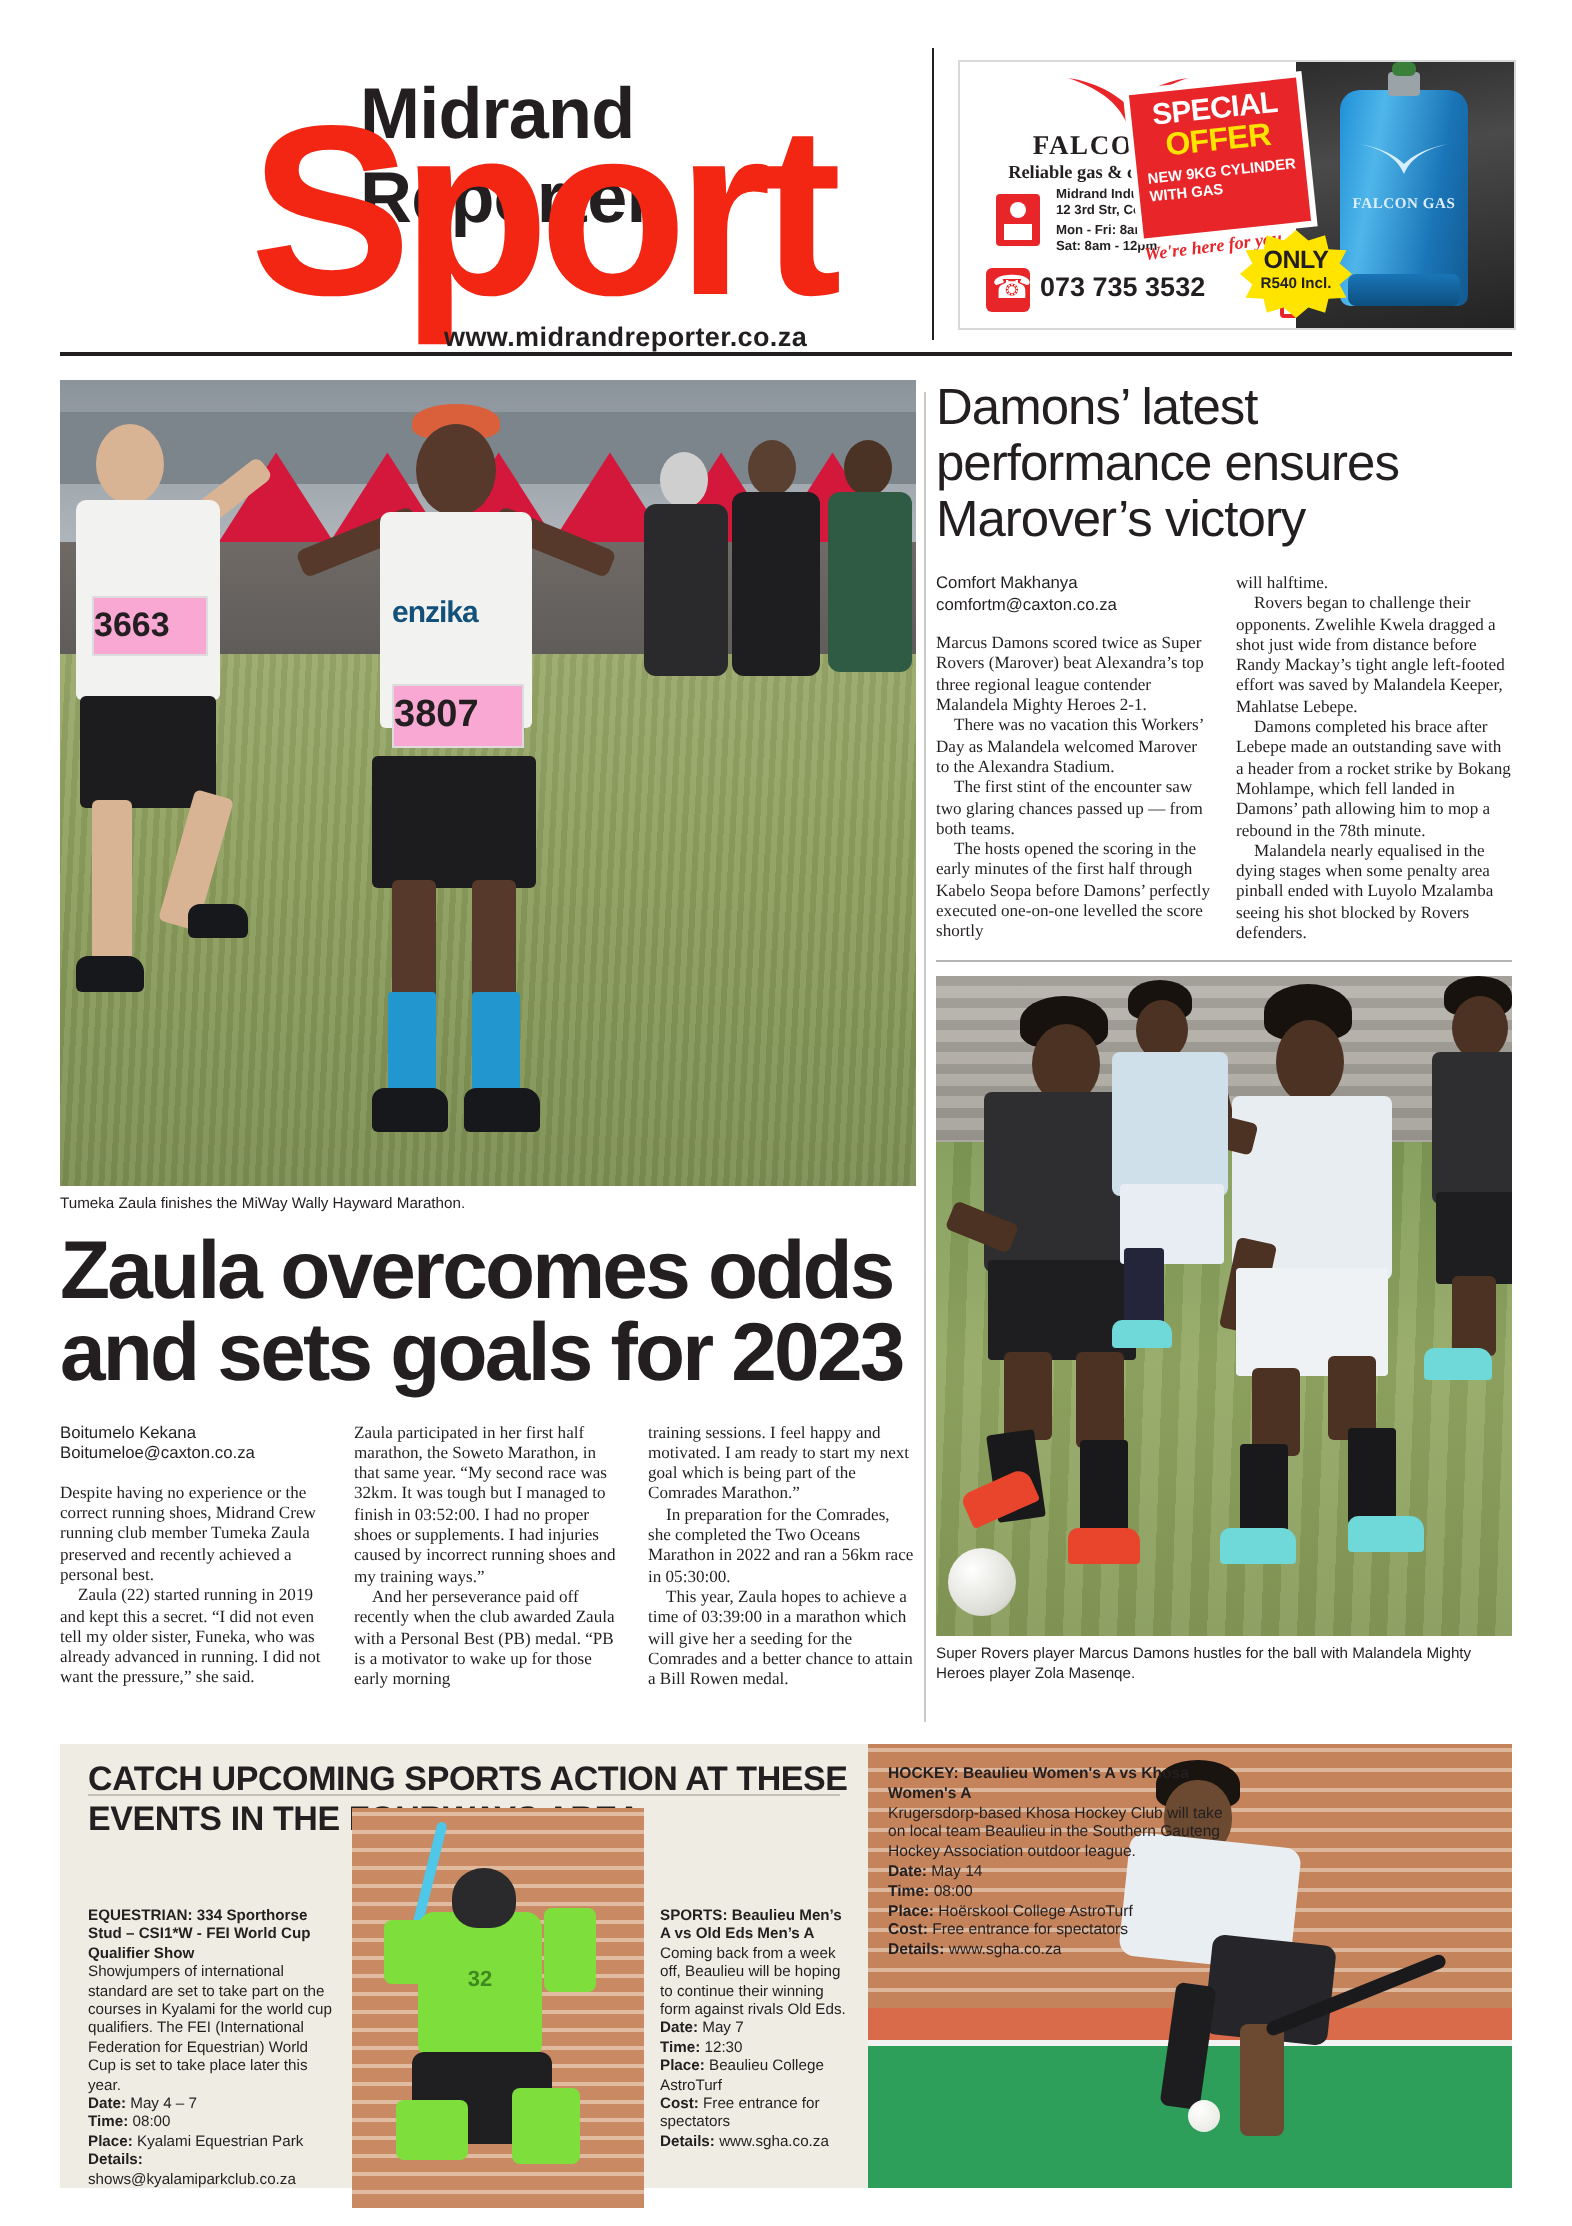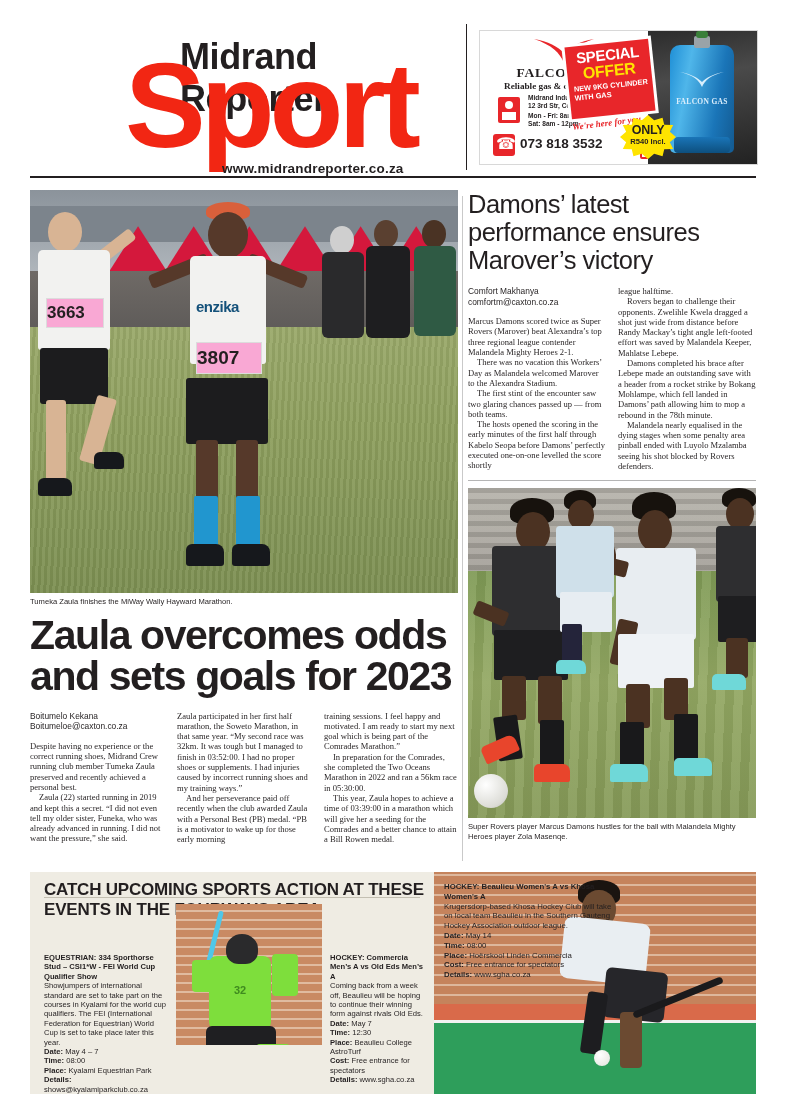--- a/index.html
+++ b/index.html
@@ -154,21 +154,21 @@
   
   .events{position:absolute;left:30px;top:872px;width:726px;height:222px;background:#efece3;}
   .ev-left{position:absolute;left:0;top:0;width:404px;height:222px;}
   .ev-title{position:absolute;left:14px;top:8px;
     font-family:"Liberation Sans",sans-serif;font-weight:bold;font-size:17px;color:#231f20;letter-spacing:-0.2px;}
   .ev-rule{position:absolute;left:14px;top:25px;width:376px;height:1px;background:#c3bfb2;}
   .ev-col{position:absolute;font-family:"Liberation Sans",sans-serif;font-size:7.6px;
     line-height:9.4px;color:#231f20;margin-top:48px;}
   .ev-col b{font-weight:bold;}
   .ev-h{font-weight:bold;}
-  .ph-gk{position:absolute;left:146px;top:32px;width:146px;height:141px;overflow:hidden;background:#d8a37e;}
+  .ph-gk{position:absolute;left:146px;top:32px;width:146px;height:200px;overflow:hidden;background:#d8a37e;}
   .gk-brick{position:absolute;inset:0;background:
      repeating-linear-gradient(0deg,#c98a63 0 7px,#e0bba0 7px 9px),
      repeating-linear-gradient(90deg,rgba(0,0,0,.10) 0 12px,rgba(255,255,255,.10) 12px 24px);}
   .gk-body{position:absolute;left:33px;top:52px;width:62px;height:74px;background:#7ede3c;border-radius:8px;}
   .gk-helm{position:absolute;left:50px;top:30px;width:32px;height:30px;background:#2a2a2c;border-radius:50% 50% 40% 40%;}
   .gk-num{position:absolute;left:0;top:28px;width:62px;text-align:center;
     font-family:"Liberation Sans",sans-serif;font-weight:bold;font-size:11px;color:#3f8a1f;}
   .gk-pad{position:absolute;background:#7ede3c;border-radius:4px;}
   .gk-stick{position:absolute;width:5px;height:74px;background:#4fc7e8;border-radius:3px;transform:rotate(14deg);}
   .gk-legs{position:absolute;left:30px;top:122px;width:70px;height:46px;background:#1f1f22;border-radius:6px;}
@@ -217,21 +217,21 @@
         <div class="pin"></div>
         <div class="ad-addr">
           <div>Midrand Industrial Park</div>
           <div>12 3rd Str, Commercia, Midrand</div>
         </div>
         <div class="ad-hours">
           <div>Mon - Fri: 8am - 5pm</div>
           <div>Sat: 8am - 12pm</div>
         </div>
         <div class="phone-ic"></div>
-        <div class="ad-phone">073 818 3532</div>
+        <div class="ad-phone">073 735 3532</div>
         <div class="mail-ic"></div>
         <div class="ad-mail">falcongas.sa@etgworld.com</div>
       </div>
       <div class="ad-right">
         <div class="cyl">
           <div class="cyl-neck"></div>
           <div class="cyl-valve"></div>
           <svg class="cyl-wing" viewBox="0 0 48 16">
             <path d="M24 16 C21 9 15 4 2 1 C13 3 20 7 24 11 C28 7 35 3 46 1 C33 4 27 9 24 16 Z" fill="#d7eefc"></path>
           </svg>
@@ -342,21 +342,21 @@
         <div>Comfort Makhanya</div>
         <div>comfortm@caxton.co.za</div>
       </div>
       <div class="body-txt">
         <p class="first">Marcus Damons scored twice as Super Rovers (Marover) beat Alexandra’s top three regional league contender Malandela Mighty Heroes 2-1.</p>
         <p>There was no vacation this Workers’ Day as Malandela welcomed Marover to the Alexandra Stadium.</p>
         <p>The first stint of the encounter saw two glaring chances passed up — from both teams.</p>
         <p>The hosts opened the scoring in the early minutes of the first half through Kabelo Seopa before Damons’ perfectly executed one-on-one levelled the score shortly</p>
       </div>
       <div class="body-txt">
-        <p class="first">league halftime.</p>
+        <p class="first">will halftime.</p>
         <p>Rovers began to challenge their opponents. Zwelihle Kwela dragged a shot just wide from distance before Randy Mackay’s tight angle left-footed effort was saved by Malandela Keeper, Mahlatse Lebepe.</p>
         <p>Damons completed his brace after Lebepe made an outstanding save with a header from a rocket strike by Bokang Mohlampe, which fell landed in Damons’ path allowing him to mop a rebound in the 78th minute.</p>
         <p>Malandela nearly equalised in the dying stages when some penalty area pinball ended with Luyolo Mzalamba seeing his shot blocked by Rovers defenders.</p>
       </div>
     </div>
 
     <div class="rule-thin"></div>
 
     <div class="photo ph-soccer">
       <div class="s-stand"></div>
@@ -439,21 +439,21 @@
         <div class="gk-body">
           <div class="gk-num">32</div>
         </div>
         <div class="gk-helm"></div>
         <div class="gk-legs"></div>
         <div class="gk-pad" style="left:22px;top:146px;width:36px;height:30px;"></div>
         <div class="gk-pad" style="left:80px;top:140px;width:34px;height:38px;"></div>
       </div>
 
       <div class="ev-col" style="left:300px;top:33px;width:94px;">
-        <div class="ev-h">HOCKEY: Commercia Men’s A vs Old Eds Men’s A</div>
+        <div class="ev-h">SPORTS: Beaulieu Men’s A vs Old Eds Men’s A</div>
         <div>Coming back from a week off, Beaulieu will be hoping to continue their winning form against rivals Old Eds.</div>
         <div><b>Date:</b> <span>May 7</span></div>
         <div><b>Time:</b> <span>12:30</span></div>
         <div><b>Place:</b> <span>Beaulieu College AstroTurf</span></div>
         <div><b>Cost:</b> <span>Free entrance for spectators</span></div>
         <div><b>Details:</b> <span>www.sgha.co.za</span></div>
       </div>
     </div>
 
     <div class="ev-right">
@@ -469,20 +469,20 @@
         <div class="hk-p-sock"></div>
         <div class="hk-p-leg"></div>
         <div class="hk-stick"></div>
         <div class="hk-ball"></div>
       </div>
       <div class="ev-text3">
         <div class="ev-h">HOCKEY: Beaulieu Women's A vs Khosa Women's A</div>
         <div>Krugersdorp-based Khosa Hockey Club will take on local team Beaulieu in the Southern Gauteng Hockey Association outdoor league.</div>
         <div><b>Date:</b> <span>May 14</span></div>
         <div><b>Time:</b> <span>08:00</span></div>
-        <div><b>Place:</b> <span>Hoërskool Linden Commercia</span></div>
+        <div><b>Place:</b> <span>Hoërskool College AstroTurf</span></div>
         <div><b>Cost:</b> <span>Free entrance for spectators</span></div>
         <div><b>Details:</b> <span>www.sgha.co.za</span></div>
       </div>
     </div>
   </div>
 
 </div>
 
 </body></html>

